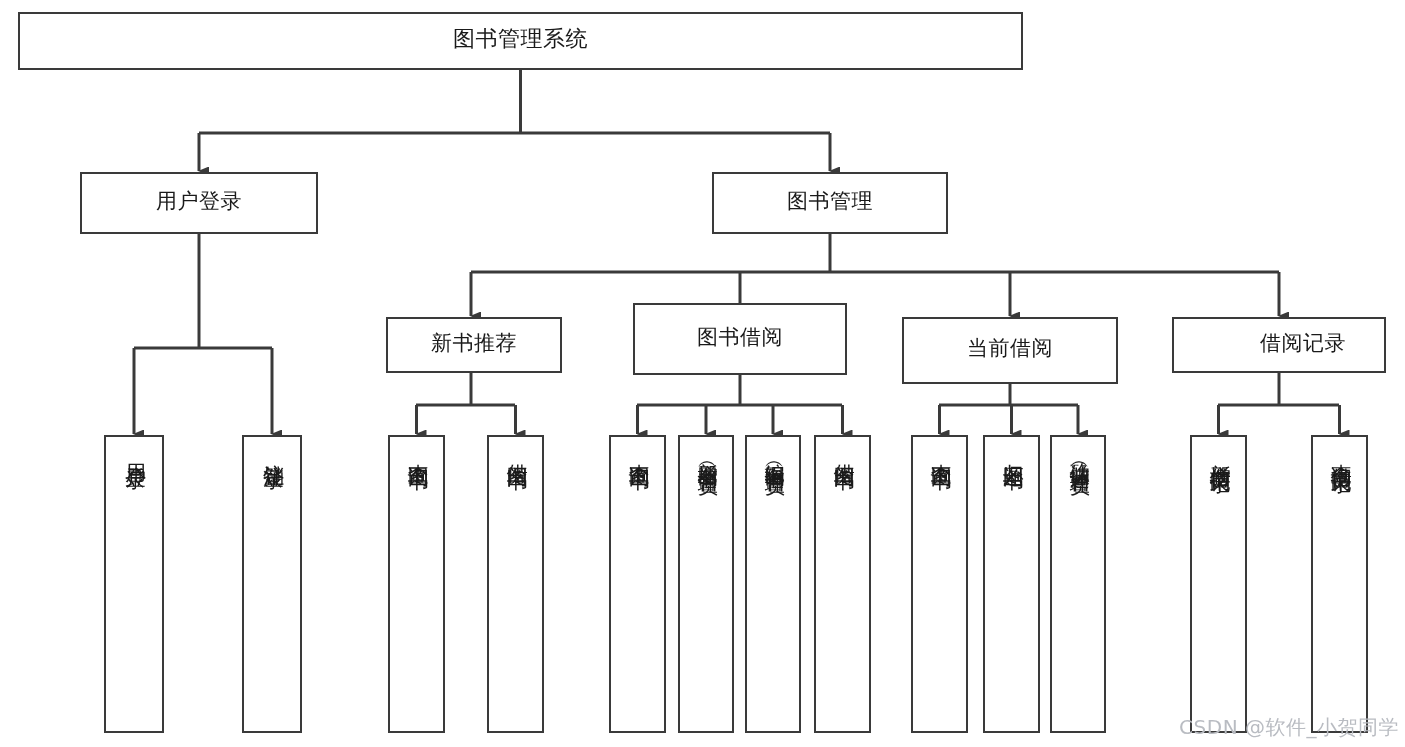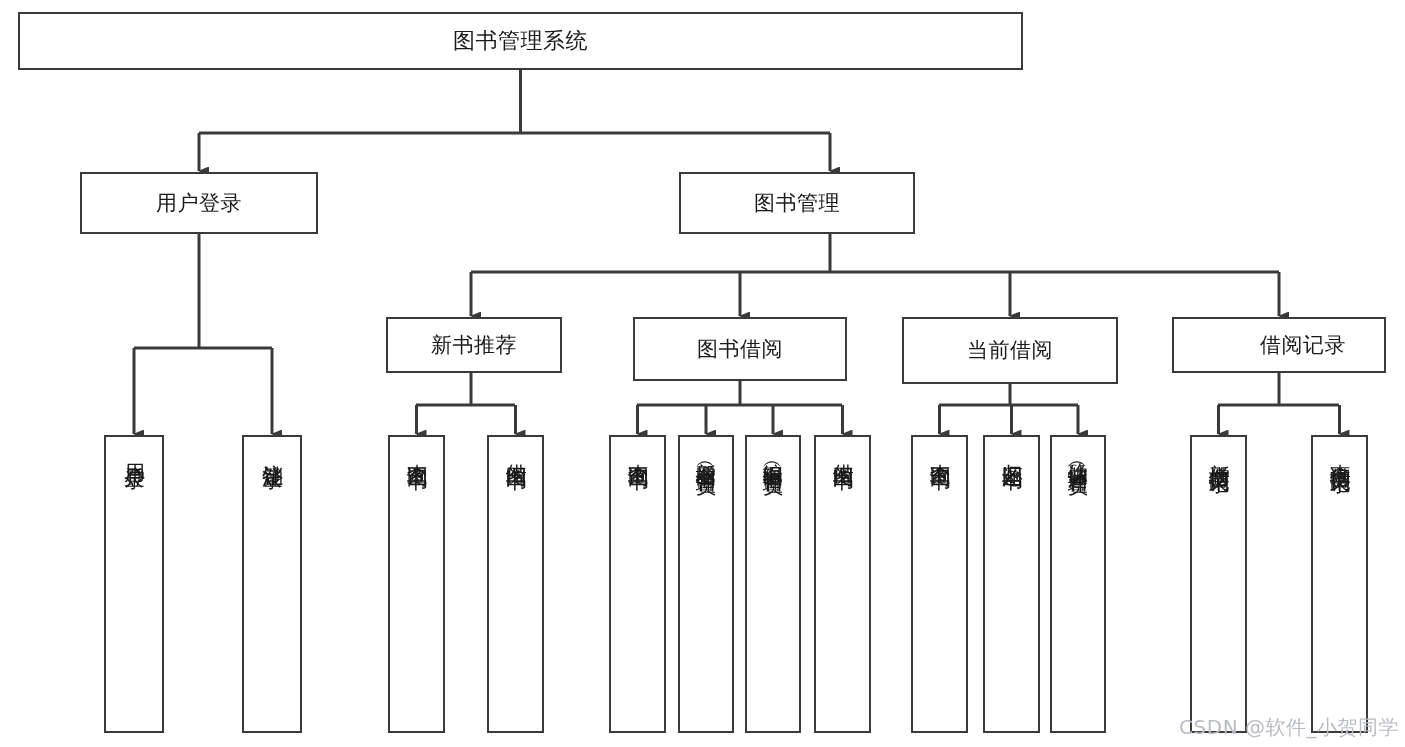--- a/index.html
+++ b/index.html
@@ -33,20 +33,21 @@
     display: flex;
     align-items: center;
     justify-content: center;
     color: #1a1a1a;
   }
   .node .label {
     display: block;
     text-align: left;
     line-height: 1.28;
     letter-spacing: 0.5px;
+    font-family: Liberation Mono, monospace;
   }
   
   .node.horiz .label {
     writing-mode: horizontal-tb;
     font-size: 21px;
   }
   .node.root .label { font-size: 22px; }
   
   .node.vert {
     align-items: flex-start;
@@ -121,27 +122,27 @@
       </g>
   </svg>
 
   <div id="nodes-layer">
       <div class="node horiz root" style="left: 18px; top: 12px; width: 1005px; height: 58px;">
         <span class="label">图书管理系统</span>
       </div>
       <div class="node horiz" style="left: 80px; top: 172px; width: 238px; height: 62px;">
         <span class="label">用户登录</span>
       </div>
-      <div class="node horiz" style="left: 679px; top: 172px; width: 236px; height: 62px;">
+      <div class="node horiz" style="left: 712px; top: 172px; width: 236px; height: 62px;">
         <span class="label">图书管理</span>
       </div>
       <div class="node horiz" style="left: 362px; top: 317px; width: 176px; height: 56px; margin-left: 24px;">
         <span class="label">新书推荐</span>
       </div>
-      <div class="node horiz" style="left: 633px; top: 317px; width: 214px; height: 64px;">
+      <div class="node horiz" style="left: 633px; top: 303px; width: 214px; height: 72px;">
         <span class="label">图书借阅</span>
       </div>
       <div class="node horiz" style="left: 902px; top: 317px; width: 216px; height: 67px;">
         <span class="label">当前借阅</span>
       </div>
       <div class="node horiz" style="left: 1172px; top: 317px; width: 214px; height: 56px; padding-left: 48px;">
         <span class="label">借阅记录</span>
       </div>
       <div class="node vert" style="left: 104px; top: 435px; width: 60px; height: 298px;">
         <span class="label">用户登录</span>

